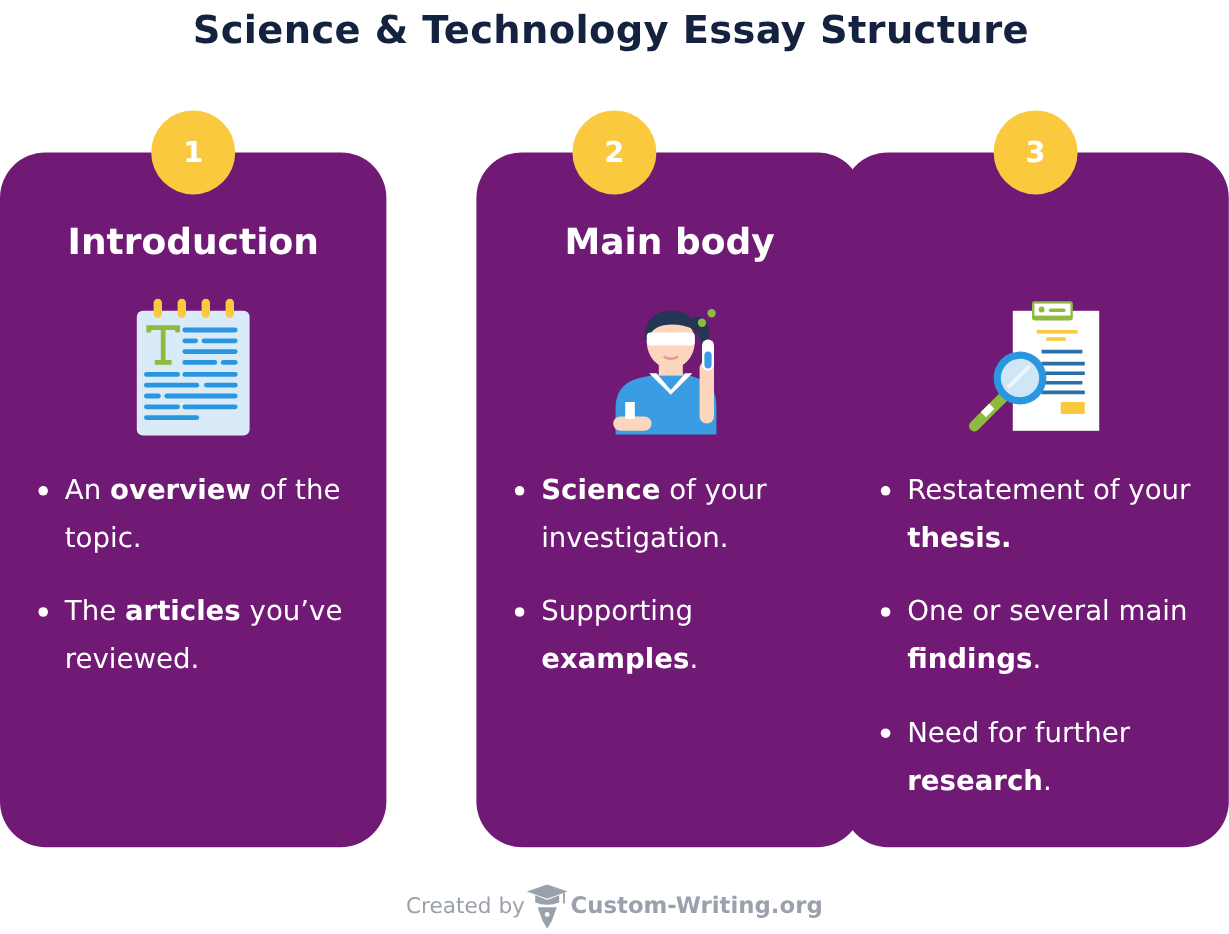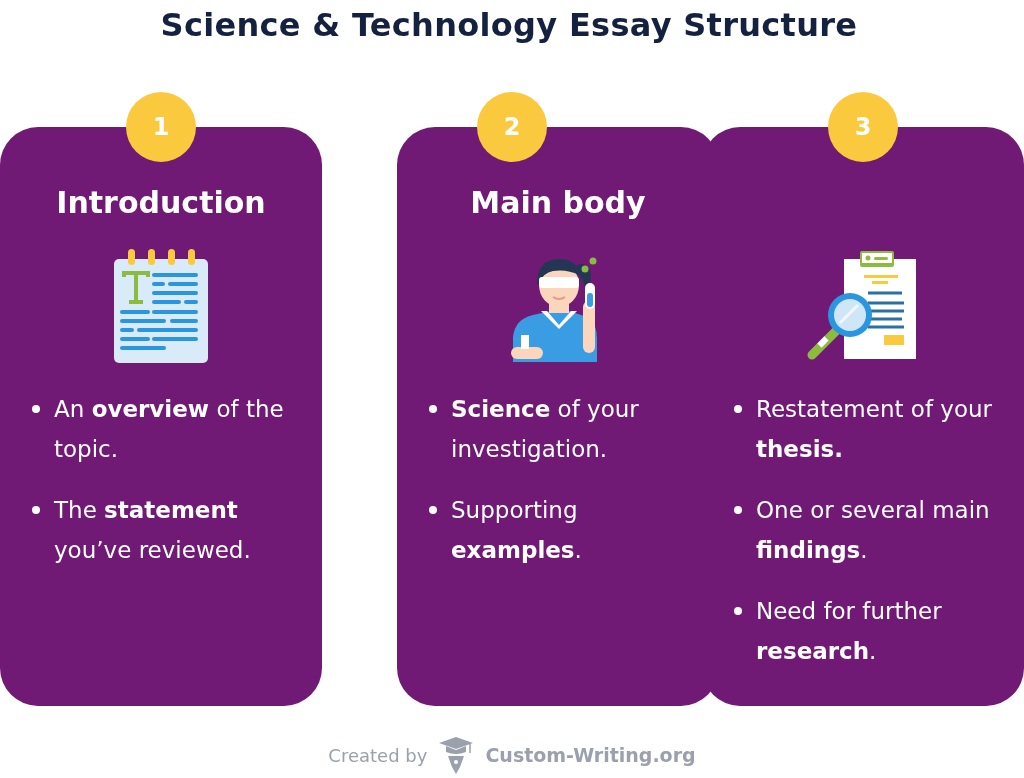--- a/index.html
+++ b/index.html
@@ -6,21 +6,21 @@
   body{width:1024px;height:778px;background:#ffffff;position:relative;overflow:hidden;font-family:"DejaVu Sans","Liberation Sans",sans-serif;}
   .title{position:absolute;left:0;top:6px;width:968px;text-align:center;font-size:32px;font-weight:bold;color:#15223f;letter-spacing:0.3px;margin-left:25px;}
   .card{position:absolute;top:127px;width:322px;height:579px;background:#701a75;border-radius:38px;}
   .badge{position:absolute;top:92px;width:70px;height:70px;border-radius:50%;background:#fbc93d;color:#fff;font-weight:bold;font-size:24px;display:flex;align-items:center;justify-content:center;}
   .card-title{position:absolute;top:58px;left:0;width:100%;text-align:center;color:#fff;font-weight:bold;font-size:30px;}
   .icon{position:absolute;top:120px;left:96px;width:130px;height:120px;}
   .bullets{position:absolute;top:262px;left:30px;right:20px;margin:0;padding:0;list-style:none;}
   .bullets li{position:relative;padding-left:24px;color:#fff;font-size:23px;line-height:40px;margin-bottom:21px;}
   .bullets li::before{content:"";position:absolute;left:2px;top:16px;width:8px;height:8px;border-radius:50%;background:#fff;}
   .bullets b{font-weight:bold;}
-  .footer{position:absolute;top:735px;left:0;width:1024px;display:flex;justify-content:center;align-items:center;gap:10px;color:#9aa1ad;}
+  .footer{position:absolute;top:735px;left:0;width:1024px;display:flex;justify-content:center;align-items:center;color:#9aa1ad;}
   .footer .by{font-size:18px;}
   .footer .brand{font-size:19px;font-weight:bold;text-align:right;}
 </style>
 </head>
 <body>
 
 <div class="title">Science &amp; Technology Essay Structure</div>
 
 <div class="card" style="left:0px;">
   <div class="card-title">Introduction</div>
@@ -44,21 +44,21 @@
         <line x1="76" y1="74" x2="100" y2="74"></line>
       <line x1="26" y1="83" x2="36" y2="83"></line>
         <line x1="43" y1="83" x2="100" y2="83"></line>
       <line x1="26" y1="92" x2="52" y2="92"></line>
         <line x1="58" y1="92" x2="100" y2="92"></line>
       <line x1="26" y1="101" x2="68" y2="101"></line>
     </g>
   </svg>
   <ul class="bullets">
     <li><span>An </span><b>overview</b><span> of the topic.</span></li>
-    <li><span>The </span><b>statement</b><span> you’ve reviewed.</span></li>
+    <li><span>The </span><b>articles</b><span> you’ve reviewed.</span></li>
   </ul>
 </div>
 <div class="badge" style="left:126px;">1</div>
 
 <div class="card" style="left:351px;margin-left:46px;">
   <div class="card-title">Main body</div>
   <svg class="icon" viewBox="0 0 130 120">
     <path d="M20 115 V90 Q22 72 40 68 L58 64 L76 64 L94 70 Q104 76 104 92 V115 Z" fill="#3a9de4"></path>
     <path d="M48 64 L66 82 L84 64 L78 64 L66 78 L54 64 Z" fill="#ffffff"></path>
     <rect x="56" y="48" width="20" height="18" fill="#fcd5bd"></rect>

